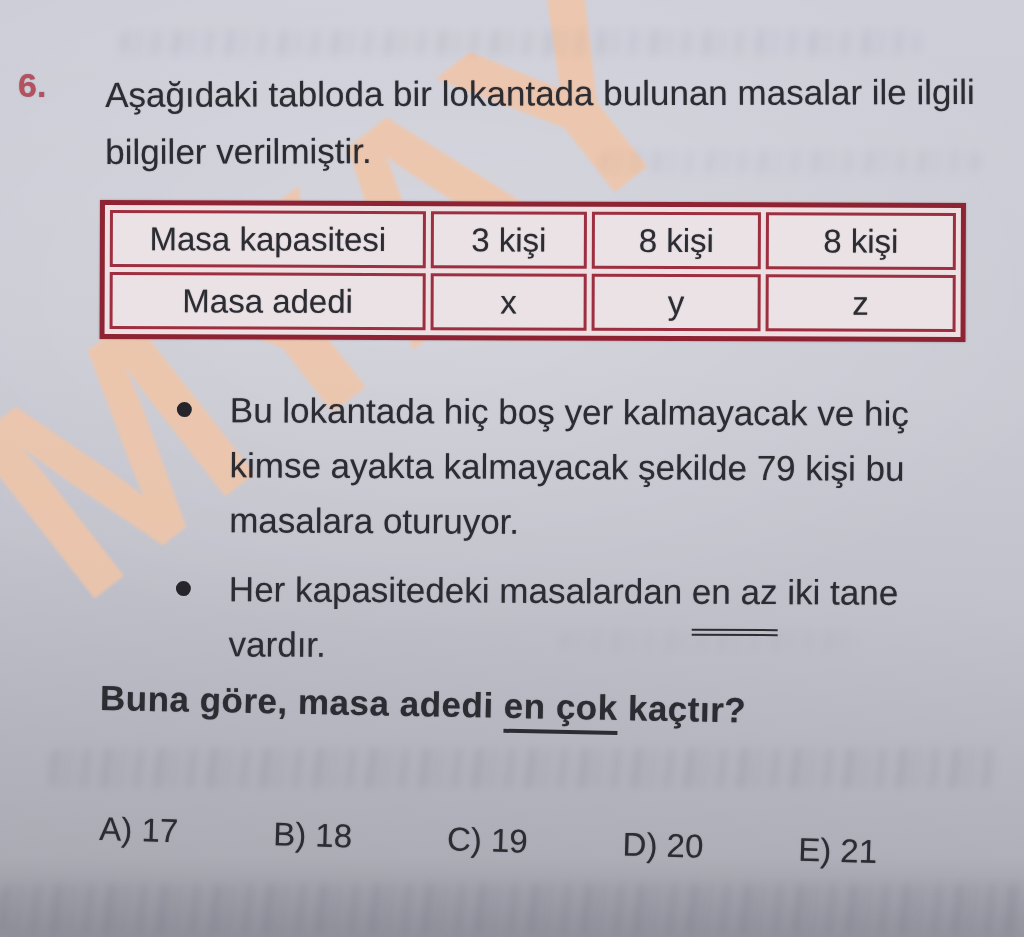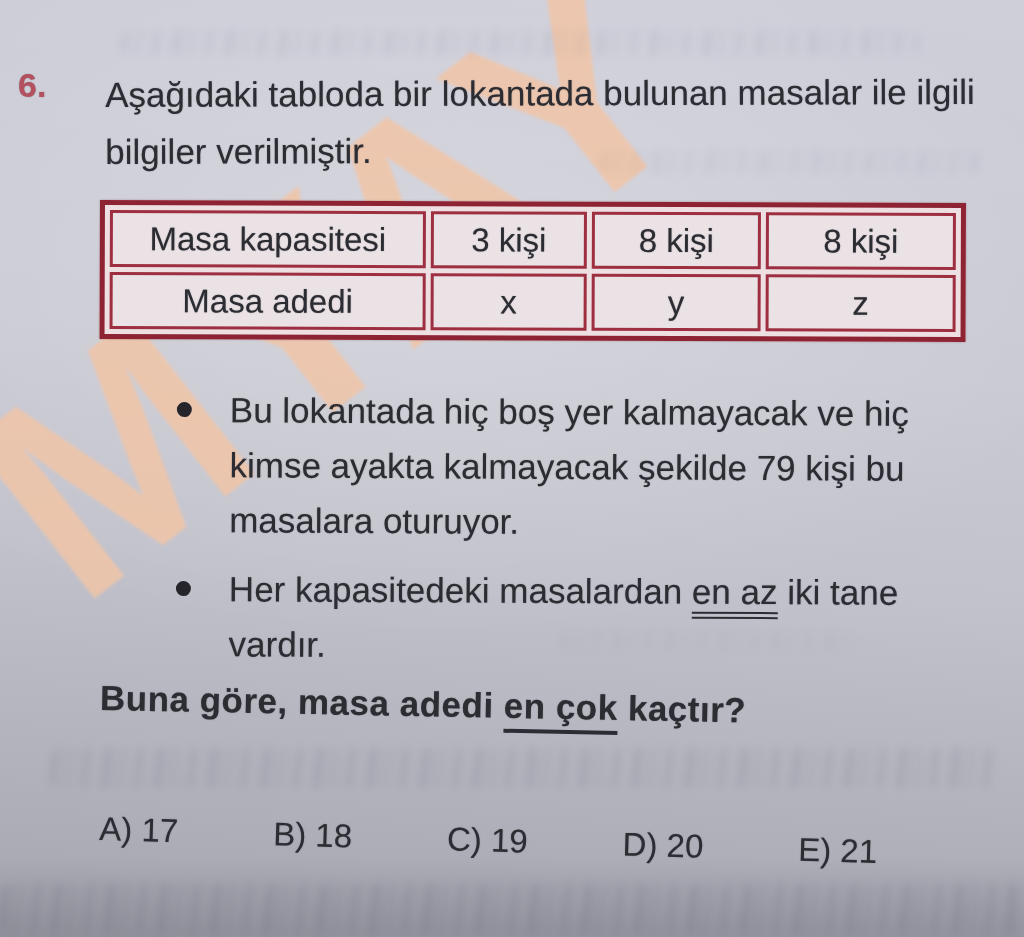--- a/index.html
+++ b/index.html
@@ -108,21 +108,21 @@
     position: absolute; left: 175px; top: 382px; width: 825px;
     transform: rotate(0.3deg); transform-origin: left top;
   }
   .bullet { position: relative; padding-left: 55px; width: 770px; font-size: 35px; line-height: 55px; }
   .bullet + .bullet { margin-top: 14px; }
   .dot {
     position: absolute; left: 2px; top: 20px;
     width: 15px; height: 15px; border-radius: 50%;
     background: #25252b;
   }
-  .u-double { border-bottom: 7px double var(--text); padding-bottom: 1px; }
+  .u-double { border-bottom: 7px double var(--text); padding-bottom: 18px; }
 
   
   .prompt {
     position: absolute; left: 100px; top: 678px;
     font-size: 35px; font-weight: 700; letter-spacing: 0.5px;
     transform: rotate(1.1deg); transform-origin: left center;
     white-space: nowrap;
   }
   .u-single { border-bottom: 4px solid var(--text); padding-bottom: 4px; }
 

